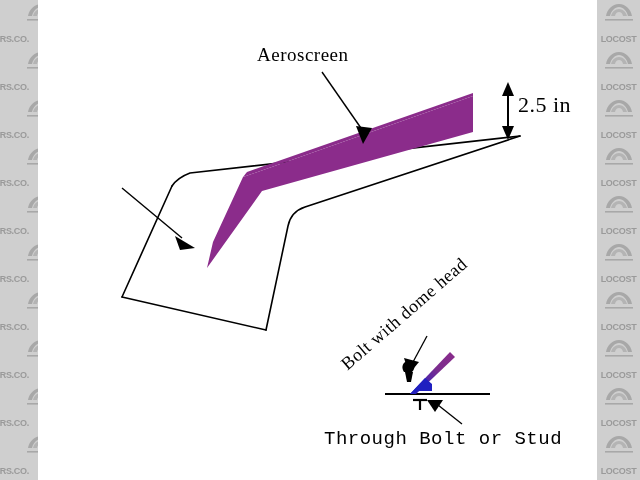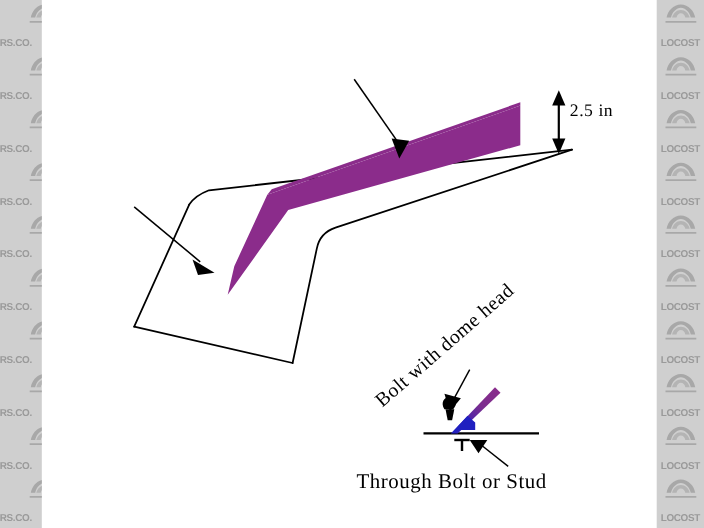--- a/index.html
+++ b/index.html
@@ -77,34 +77,35 @@
     font-size: 19px;
     letter-spacing: 0.5px;
   }
   #label-scuttle {
     left: 77px;   top: 160px;
     font-size: 19px;
     letter-spacing: 0.5px;
   }
   #label-dimension {
     left: 518px;  top: 92px;
-    font-size: 16px;
+    font-size: 22px;
     letter-spacing: 0.5px;
   }
   #label-bolt-dome {
     left: 344px;  top: 356px;
     font-size: 18px;
     letter-spacing: 0.5px;
     transform-origin: 0 50%;
     transform: rotate(-41deg);
   }
   #label-through-bolt {
     left: 324px;  top: 428px;
     font-size: 19px;
     letter-spacing: 0.5px;
+    font-family: Liberation Mono, monospace;
   }
 </style>
 </head>
 <body>
 
 <div id="page">
 
   <svg id="canvas" viewBox="0 0 640 480">
 
     <g fill="none" stroke="#000000" stroke-width="1.6" stroke-linejoin="round" stroke-linecap="round">
@@ -178,20 +179,21 @@
       <line x1="420" y1="400" x2="420" y2="410" stroke="#000000" stroke-width="2.2"></line>
     </g>
 
     <g>
       <path d="M 462,424 L 438,405" fill="none" stroke="#000000" stroke-width="1.3"></path>
       <polygon points="427,400 443,400 435,412" fill="#000000"></polygon>
     </g>
 
   </svg>
 
+  <div class="lbl" id="label-aeroscreen">Aeroscreen</div>
 
 
   <div class="lbl" id="label-dimension">2.5 in</div>
 
   <div class="lbl" id="label-bolt-dome">Bolt with dome head</div>
 
   <div class="lbl" id="label-through-bolt">Through Bolt or Stud</div>
 
   <div class="wm-strip wm-left" id="wm-left">
       <div class="wm-tile">

